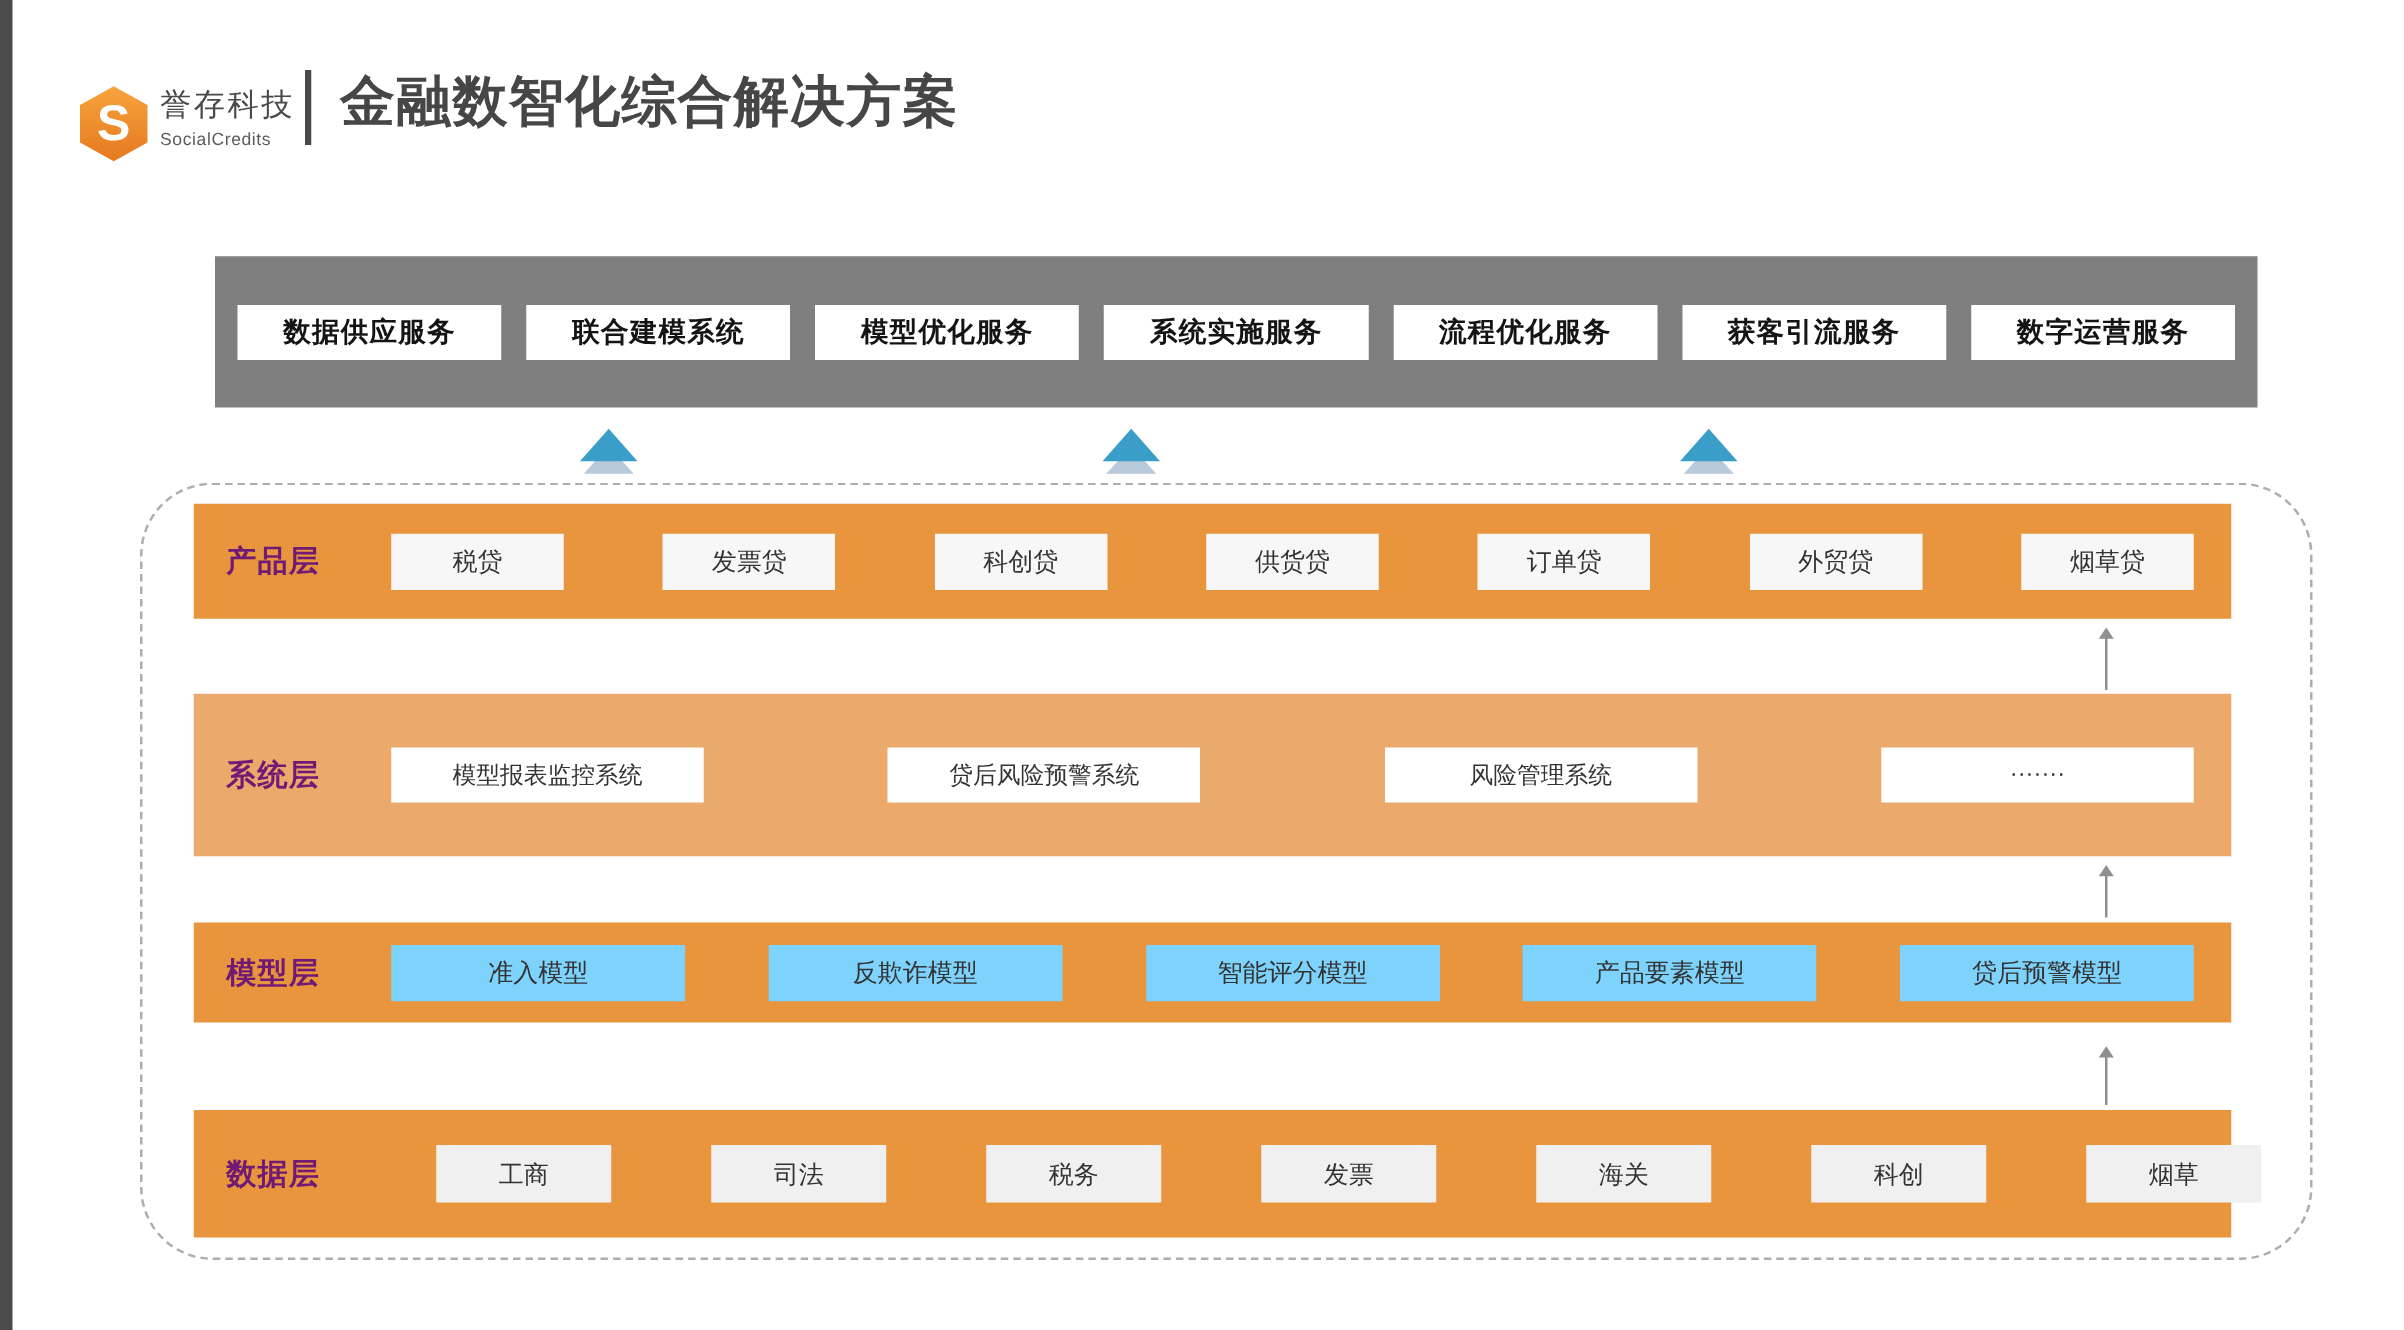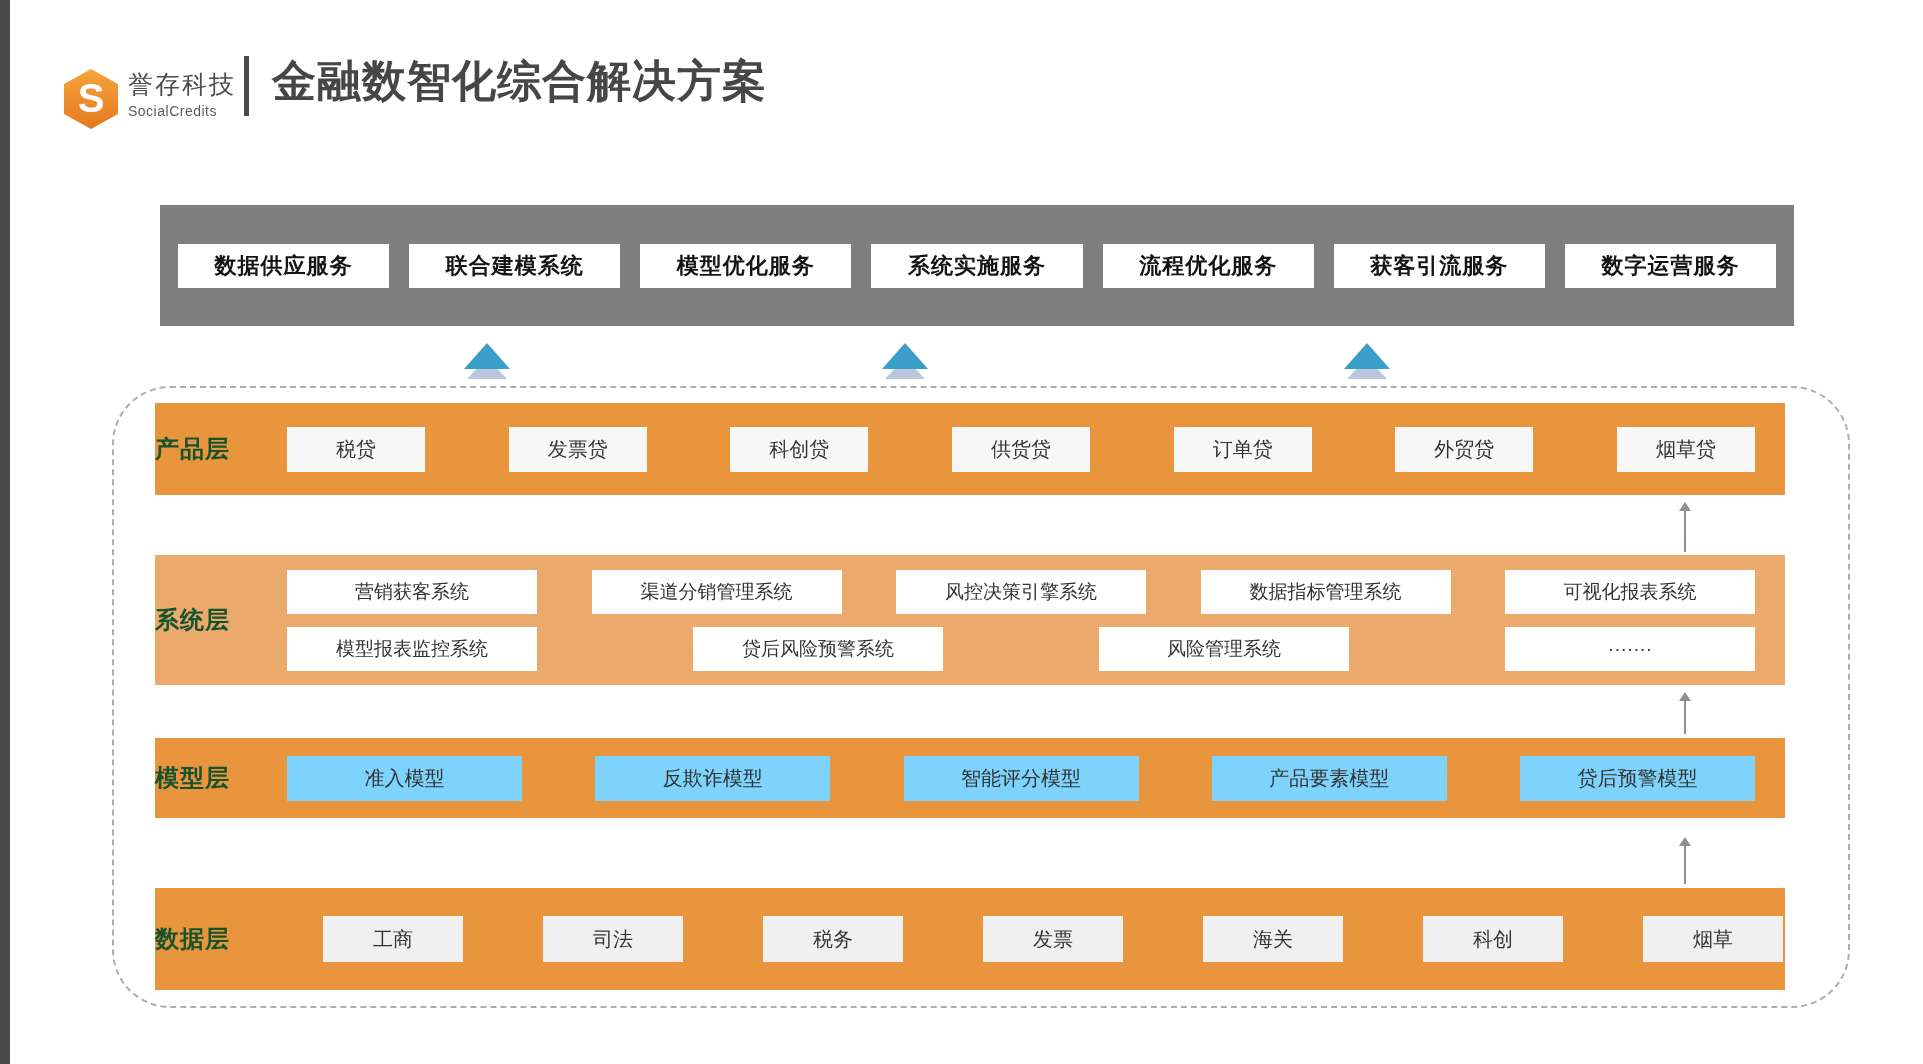--- a/index.html
+++ b/index.html
@@ -11,21 +11,21 @@
 
   
   .logo{position:absolute;left:62px;top:68px;width:58px;height:62px;}
   .brand{position:absolute;left:128px;top:72px;line-height:1;}
   .brand-cn{font-size:25px;color:#4a4a4a;letter-spacing:2px;}
   .brand-en{font-size:14px;color:#5b5b5b;margin-top:7px;letter-spacing:0.5px;}
   .header-divider{position:absolute;left:244px;top:56px;width:5px;height:60px;background:#4a4a4a;}
   .page-title{position:absolute;left:272px;top:52px;font-size:44px;font-weight:bold;color:#464646;letter-spacing:1px;}
 
   
-  .services-bar{position:absolute;left:160px;top:205px;width:1634px;height:121px;background:#7f7f7f;
+  .services-bar{position:absolute;left:172px;top:205px;width:1634px;height:121px;background:#7f7f7f;
     display:flex;align-items:center;justify-content:space-between;gap:20px;padding:0 18px;box-sizing:border-box;}
   .service-box{flex:1;height:44px;background:#ffffff;display:flex;align-items:center;justify-content:center;
     font-size:22px;font-weight:600;color:#141414;letter-spacing:1px;white-space:nowrap;}
 
   
   .dbl-arrow{position:absolute;top:343px;width:46px;height:38px;}
   .tri-light{position:absolute;left:3px;top:14px;width:0;height:0;
     border-left:20px solid transparent;border-right:20px solid transparent;border-bottom:22px solid #b7c9da;}
   .tri-dark{position:absolute;left:0;top:0;width:0;height:0;
     border-left:23px solid transparent;border-right:23px solid transparent;border-bottom:26px solid #3b9ec9;}
@@ -34,21 +34,21 @@
   
   .stack-panel{position:absolute;left:112px;top:386px;width:1738px;height:622px;box-sizing:border-box;
     border:2px dashed #adadad;border-radius:58px;}
 
   
   .band{position:absolute;left:155px;width:1630px;display:flex;align-items:center;box-sizing:border-box;}
   .band-product{top:403px;height:92px;background:#e8953d;}
   .band-system{top:555px;height:130px;background:#eba96b;}
   .band-model{top:738px;height:80px;background:#e8953d;}
   .band-data{top:888px;height:102px;background:#e8953d;}
-  .band-label{flex:none;width:96px;font-size:24px;font-weight:bold;color:#14532d;letter-spacing:1px;}
+  .band-label{flex:none;width:96px;padding-left:26px;font-size:24px;font-weight:bold;color:#701a75;letter-spacing:1px;}
   .band-rows{flex:1;display:flex;flex-direction:column;gap:13px;padding:0 30px 0 36px;}
   .band-row{display:flex;justify-content:space-between;align-items:center;gap:44px;}
   .chip{display:flex;align-items:center;justify-content:center;color:#333333;white-space:nowrap;}
   .chip-product{width:138px;height:45px;background:#f7f7f7;font-size:20px;}
   .chip-system{width:250px;height:44px;background:#ffffff;font-size:19px;}
   .chip-model{width:235px;height:45px;background:#7dd3fc;font-size:20px;}
   .chip-data{width:140px;height:46px;background:#f0f0f0;font-size:20px;margin-left:36px;}
 
   
   .thin-arrow{position:absolute;left:1678px;width:14px;}
@@ -120,27 +120,20 @@
             <div class="chip chip-product">订单贷</div>
             <div class="chip chip-product">外贸贷</div>
             <div class="chip chip-product">烟草贷</div>
           </div>
         </div>
       </div>
       <div class="band band-system">
         <div class="band-label">系统层</div>
         <div class="band-rows">
           <div class="band-row">
-            <div class="chip chip-system">营销获客系统</div>
-            <div class="chip chip-system">渠道分销管理系统</div>
-            <div class="chip chip-system">风控决策引擎系统</div>
-            <div class="chip chip-system">数据指标管理系统</div>
-            <div class="chip chip-system">可视化报表系统</div>
-          </div>
-          <div class="band-row">
             <div class="chip chip-system">模型报表监控系统</div>
             <div class="chip chip-system">贷后风险预警系统</div>
             <div class="chip chip-system">风险管理系统</div>
             <div class="chip chip-system">·······</div>
           </div>
         </div>
       </div>
       <div class="band band-model">
         <div class="band-label">模型层</div>
         <div class="band-rows">

